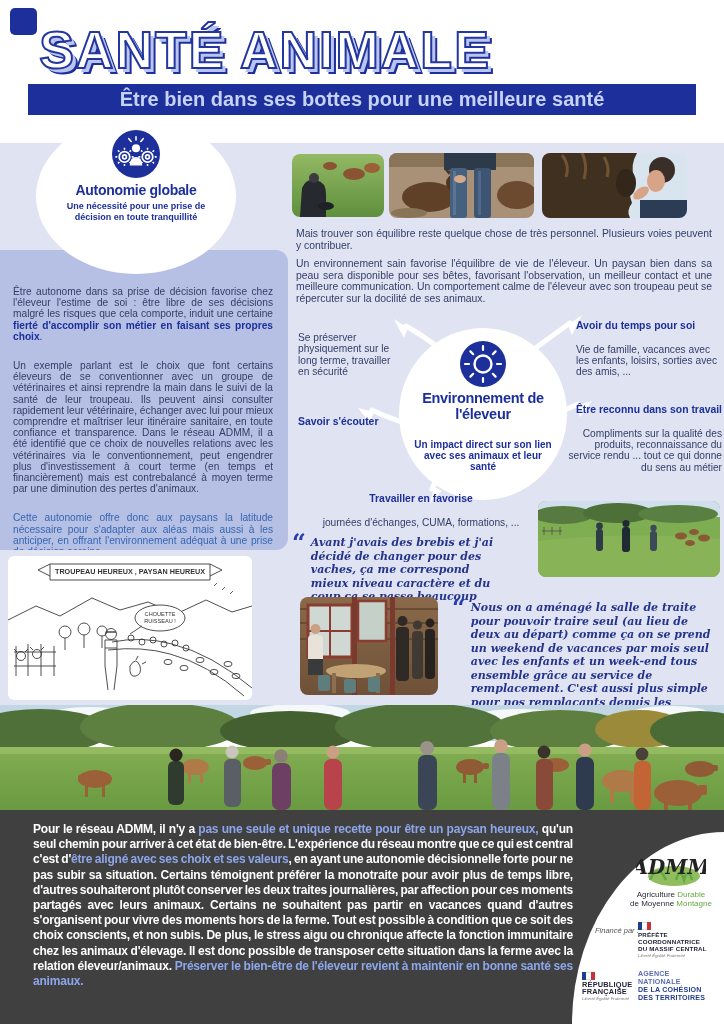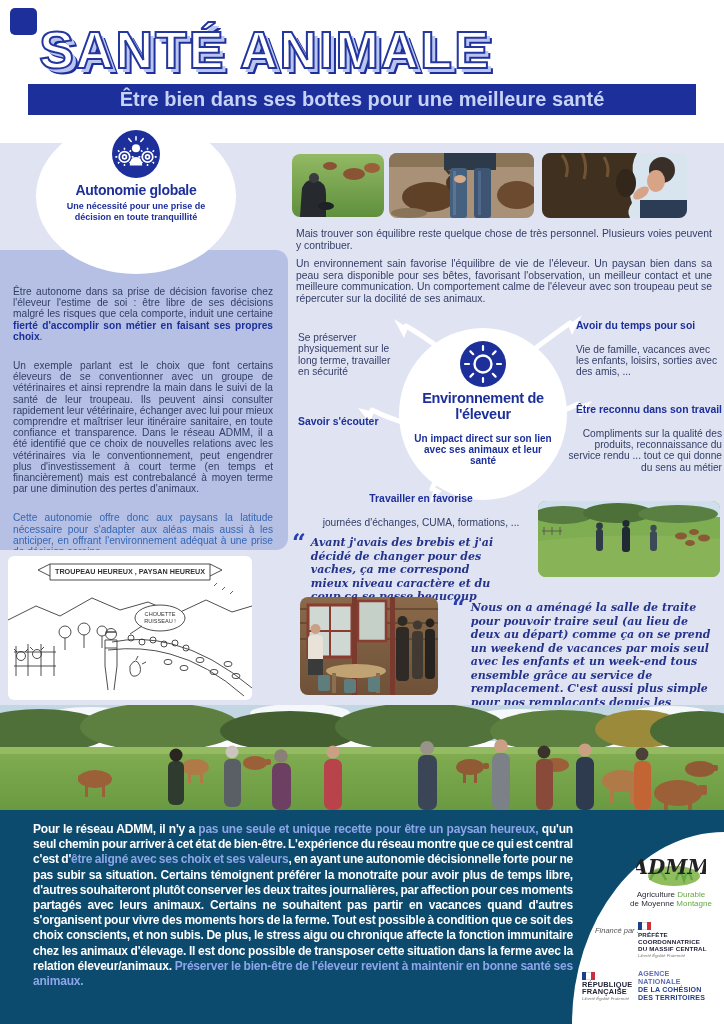--- a/index.html
+++ b/index.html
@@ -49,38 +49,38 @@
   
   .intro { left:296px; top:228px; width:416px; }
   .intro p { font-size:10.4px; line-height:11.6px; color:#323e68; text-align:justify; }
   .intro p + p { margin-top:7px; }
 
   
   .hub-circle { left:399px; top:328px; width:168px; height:172px; background:#ffffff;
     border-radius:50%; text-align:center; padding-top:13px; z-index:1; }
   .sun-wrap { width:46px; height:46px; border-radius:50%; background:#1d2f9b; margin:0 auto 4px; }
   .hub-title { font-size:14.5px; font-weight:bold; color:#1d2f9b; line-height:15.5px; letter-spacing:-0.3px; }
-  .hub-sub { font-size:10px; font-weight:bold; color:#1d2f9b; line-height:11.2px; margin-top:11px; padding:0 14px; }
+  .hub-sub { font-size:10px; font-weight:bold; color:#1d2f9b; line-height:11.2px; margin-top:17px; padding:0 14px; }
   .diagram-arrows { left:290px; top:295px; width:434px; height:270px; pointer-events:none; z-index:2; }
   .hub-item { z-index:2; }
   .hub-item .t { font-size:10.4px; font-weight:bold; color:#1d2f9b; line-height:11.6px; }
   .hub-item .d { font-size:10.2px; color:#323e68; line-height:11.4px; margin-top:12px; }
   .item-adapter { left:298px; top:320px; width:106px; }
   .item-savoir { left:298px; top:416px; width:110px; }
   .item-travailler { left:318px; top:493px; width:206px; text-align:center; }
   .item-temps { left:576px; top:320px; width:146px; }
   .item-reconnu { left:562px; top:404px; width:160px; text-align:right; }
 
   
   .quote-block { display:flex; gap:5px; }
   .q-sheep { left:292px; top:536px; width:202px; }
   .q-milk { left:452px; top:601px; width:264px; }
 
   
-  .footer { left:0; top:810px; width:724px; height:214px; background:#0c4a6e; padding:12px 0 0 33px; }
+  .footer { left:0; top:810px; width:724px; height:214px; background:#404040; padding:12px 0 0 33px; }
   .footer-text { width:662px; font-size:12px; font-weight:bold; color:#ffffff;
     line-height:15.2px; text-align:justify; letter-spacing:-0.2px; word-spacing:-1px; }
   .float-spacer { float:right; width:122px; height:176px; margin-top:38px; }
   .hl { color:#8da6ea; }
 
   .logo-panel { right:0; bottom:0; width:152px; height:192px; background:#ffffff;
     border-top-left-radius:100% 100%; z-index:3; }
   .admm-logo { left:64px; top:18px; }
   .admm-name { left:46px; top:58px; width:106px; text-align:center; font-size:8px;
     font-weight:normal; color:#2b2b3a; line-height:9px; }

